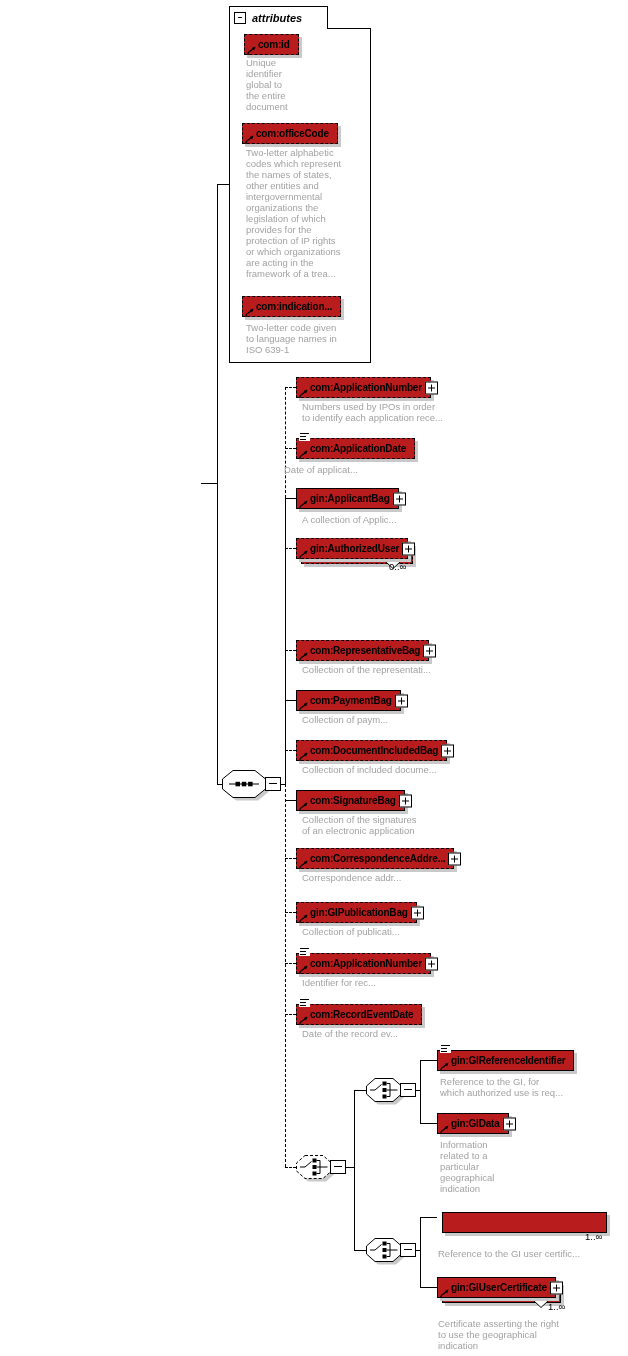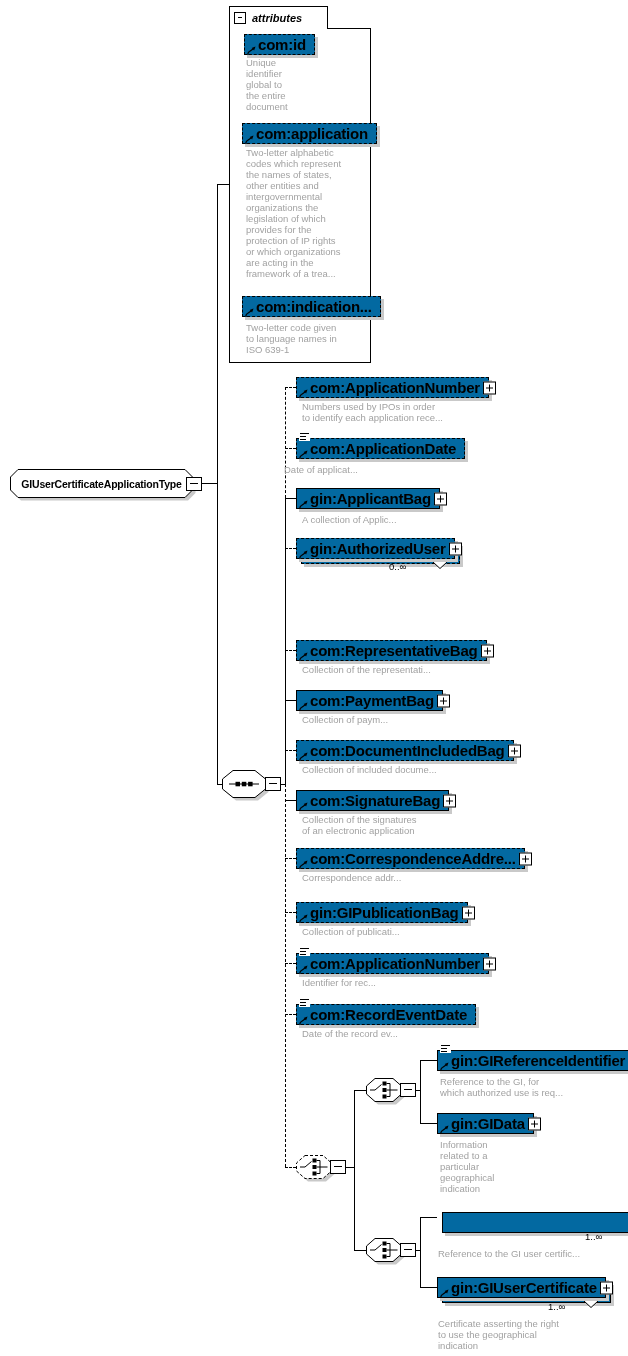--- a/index.html
+++ b/index.html
@@ -4,23 +4,23 @@
 <style>
   html,body{margin:0;padding:0;background:#fff;}
   #canvas{position:relative;width:628px;height:1356px;background:#fff;overflow:hidden;
           font-family:"Liberation Sans",sans-serif;}
   
   .hl{position:absolute;height:0;border-top:1px solid #000;}
   .vl{position:absolute;width:0;border-left:1px solid #000;}
   .hl.dash{border-top-style:dashed;}
   .vl.dash{border-left-style:dashed;}
   
-  .node{position:absolute;height:21px;background:#0369a1;border:1px solid #000;
+  .node{position:absolute;height:21px;background:#b91c1c;border:1px solid #000;
         box-shadow:3px 3px 0 #c9c9c9;display:flex;align-items:center;
-        padding:0 8px 0 13px;font-weight:bold;font-size:15px;letter-spacing:-0.2px;
+        padding:0 8px 0 13px;font-weight:bold;font-size:10px;letter-spacing:-0.2px;
         white-space:nowrap;box-sizing:border-box;z-index:1;color:#000;}
   .node.dashed{border-style:dashed;}
   .stacklayer{z-index:0;}
   .stacklayer .lbl{visibility:hidden;}
   
   .refarrow{position:absolute;left:1px;bottom:-2px;width:11px;height:11px;}
   .eqicon{position:absolute;left:2px;top:-7px;width:11px;height:9px;}
   .plusbox{position:absolute;right:-8px;top:50%;transform:translateY(-50%);
            width:13px;height:13px;background:#fff;border:1px solid #000;
            box-sizing:border-box;z-index:3;}
@@ -108,21 +108,21 @@
 identifier
 global to
 the entire
 document</div>
 
   <div class="node dashed" style="left:242px;top:123px">
     <svg class="refarrow" viewBox="0 0 11 11">
         <path d="M2 10 Q1.5 7.5 3.5 6.5 L7 4" stroke="#000" stroke-width="1.2" fill="none"></path>
         <polygon points="9.5,1.5 5.6,2.9 8.1,5.4" fill="#000"></polygon>
       </svg>
-    <span class="lbl">com:application</span>
+    <span class="lbl">com:officeCode</span>
   </div>
   <div class="ann" style="left:246px;top:147px">Two-letter alphabetic
 codes which represent
 the names of states,
 other entities and
 intergovernmental
 organizations the
 legislation of which
 provides for the
 protection of IP rights
@@ -134,30 +134,20 @@
     <svg class="refarrow" viewBox="0 0 11 11">
         <path d="M2 10 Q1.5 7.5 3.5 6.5 L7 4" stroke="#000" stroke-width="1.2" fill="none"></path>
         <polygon points="9.5,1.5 5.6,2.9 8.1,5.4" fill="#000"></polygon>
       </svg>
     <span class="lbl">com:indication...</span>
   </div>
   <div class="ann" style="left:246px;top:322px">Two-letter code given
 to language names in
 ISO 639-1</div>
 
-  <div class="rootnode">
-    <svg width="190" height="36">
-      <g transform="translate(3,3)">
-          <polygon points="8,0.5 175,0.5 182.5,8 182.5,21 175,28.5 8,28.5 0.5,21 0.5,8" fill="#c9c9c9" stroke="none"></polygon>
-        </g>
-      <polygon points="8,0.5 175,0.5 182.5,8 182.5,21 175,28.5 8,28.5 0.5,21 0.5,8" fill="#fff" stroke="#000"></polygon>
-    </svg>
-    <span class="rootlbl">GIUserCertificateApplicationType</span>
-    <span class="minusbox" style="right:-9px;top:8px"></span>
-  </div>
 
   <div class="comp" style="left:222px;top:770px">
     <svg width="48" height="32">
       <g transform="translate(3,3)">
           <polygon points="11,0.5 33,0.5 43.5,9 43.5,19 33,27.5 11,27.5 0.5,19 0.5,9" fill="#c9c9c9" stroke="none"></polygon>
         </g>
       <polygon points="11,0.5 33,0.5 43.5,9 43.5,19 33,27.5 11,27.5 0.5,19 0.5,9" fill="#fff" stroke="#000"></polygon>
       <path d="M7 14 H37" stroke="#000" fill="none"></path>
       <rect x="13.5" y="11.8" width="4.5" height="4.5" fill="#000"></rect>
       <rect x="19.8" y="11.8" width="4.5" height="4.5" fill="#000"></rect>

